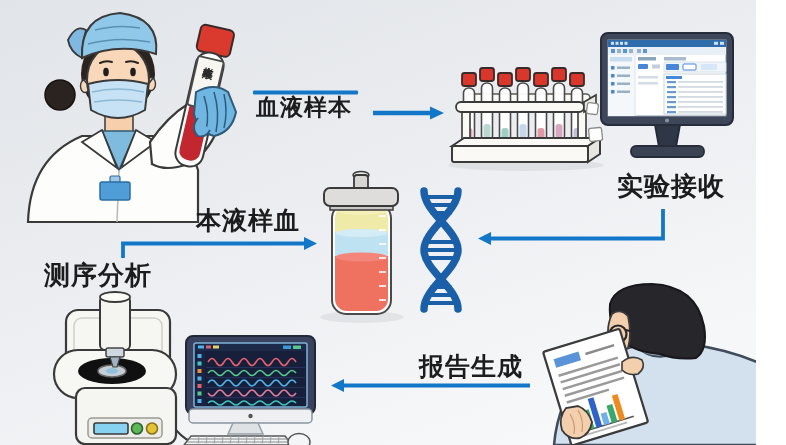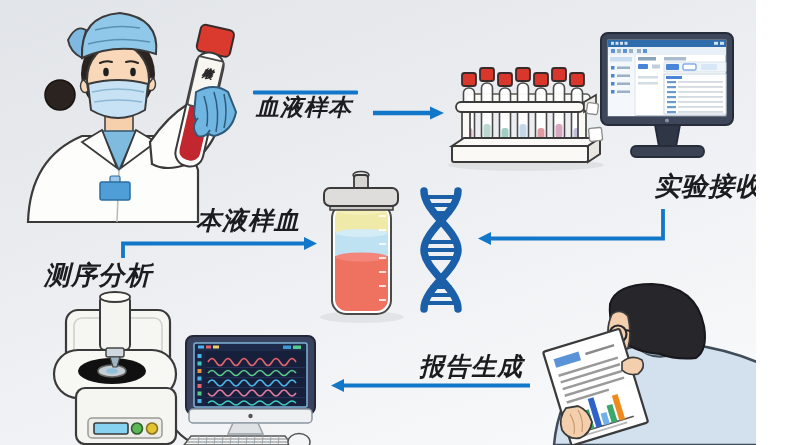--- a/index.html
+++ b/index.html
@@ -1,20 +1,19 @@
 <!DOCTYPE html>
 <html style="--accent: #1277c8; --label: #1c1c1e; --dna: #1a5fa8;"><head>
 <meta charset="utf-8">
 <style>
   html,body{margin:0;padding:0;}
   .stage{
     position:relative;width:756px;height:445px;overflow:hidden;
     background:linear-gradient(160deg,#e1e4e8 0%,#edeff2 50%,#fafbfc 100%);
     font-family:"Liberation Sans","DejaVu Sans",sans-serif;
-    font-style:italic;
   }
   .scene{position:absolute;left:0;top:0;}
   .flow-label{
     position:absolute;font-weight:700;color:var(--label,#1c1c1e);
     white-space:nowrap;letter-spacing:1px;line-height:1.15;
     font-family:"Liberation Sans","DejaVu Sans",sans-serif;
   }
   .tube-label{
     position:absolute;left:198px;top:59px;width:16px;height:50px;
     writing-mode:vertical-rl;text-orientation:upright;
@@ -369,19 +368,19 @@
       </g>
     </g>
 
     <path d="M566,408 Q558,418 562,430 Q568,440 580,438 Q590,434 592,422 Q588,410 578,406 Z" fill="#f3cfae" stroke="#3a3a3a" stroke-width="1.8"></path>
     <path d="M570,414 Q576,424 574,434 M578,410 Q584,420 582,432" fill="none" stroke="#c89a70" stroke-width="1.2"></path>
     <path d="M622,362 Q632,354 642,360 Q646,368 638,374 Q628,376 622,370 Z" fill="#f3cfae" stroke="#3a3a3a" stroke-width="1.6"></path>
   </g>
 </svg>
 
 <div class="flow-label" style="left:256px;top:94px;font-size:23px;">血液样本</div>
-<div class="flow-label" style="left:654px;top:172px;font-size:26px;">实验接收</div>
+<div class="flow-label" style="left:617px;top:172px;font-size:26px;">实验接收</div>
 <div class="flow-label" style="left:196px;top:206px;font-size:25px;">本液样血</div>
 <div class="flow-label" style="left:419px;top:352px;font-size:25px;">报告生成</div>
 <div class="flow-label" style="left:44px;top:261px;font-size:26px;">测序分析</div>
 <div class="tube-label">本液样血</div>
 
 </div>
 
 </body></html>

